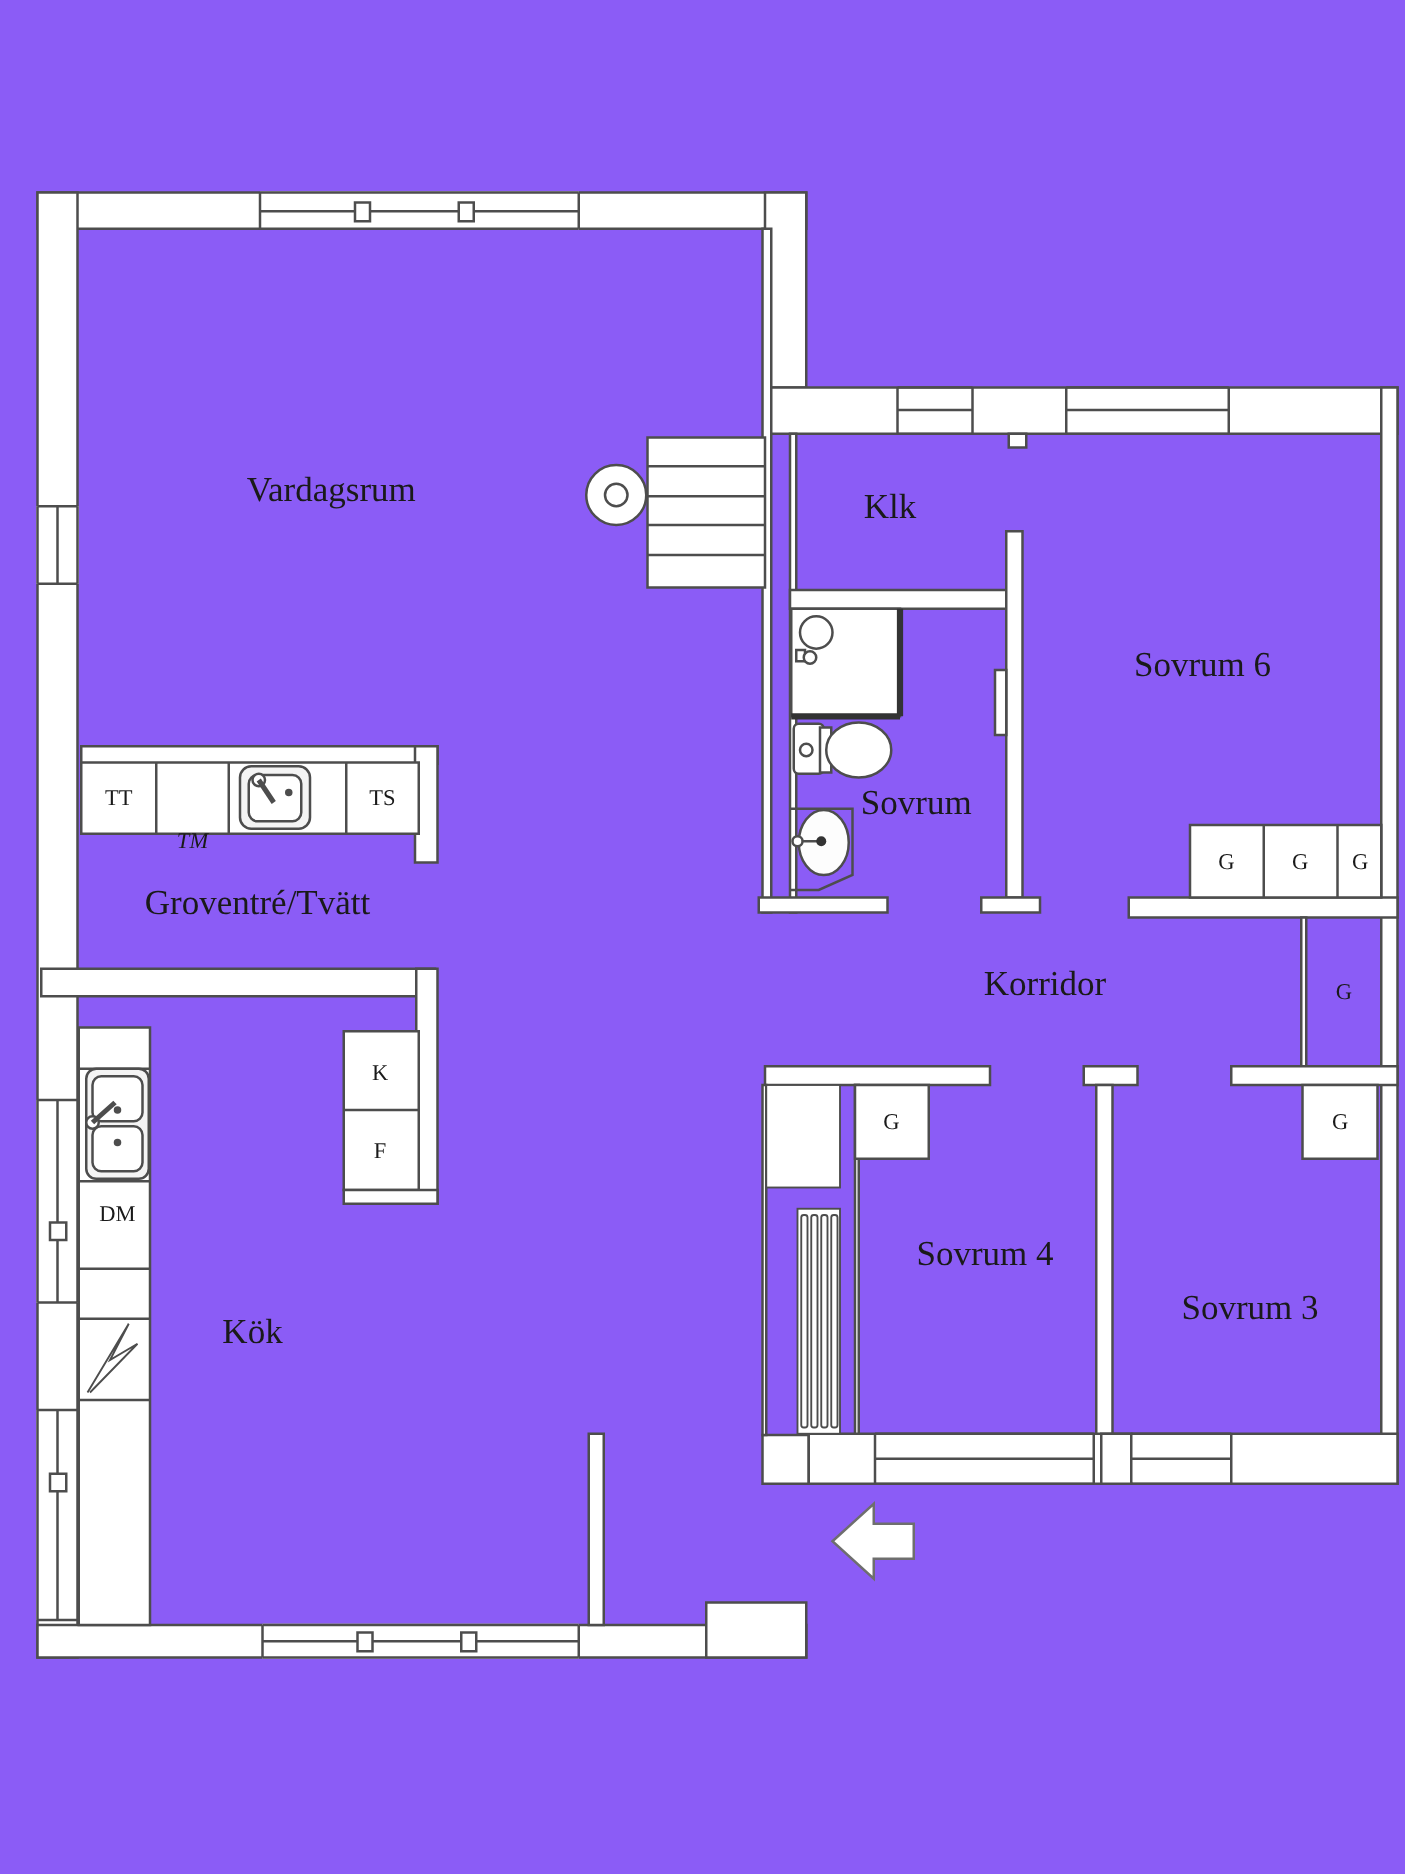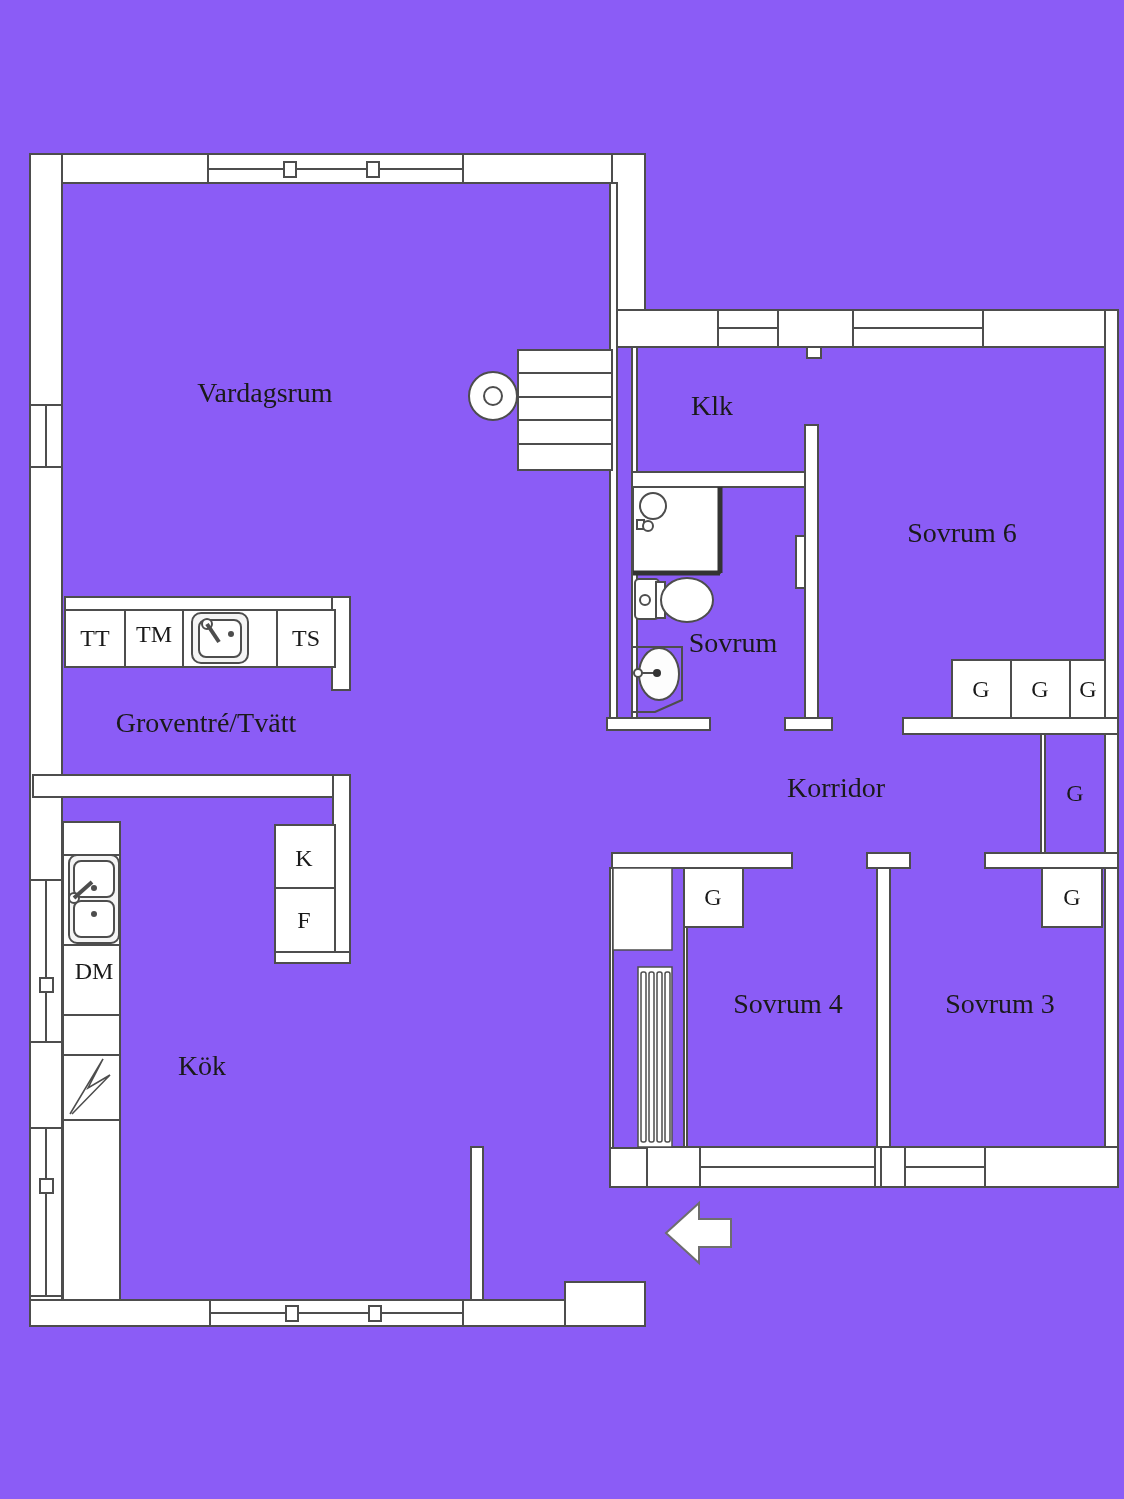--- a/index.html
+++ b/index.html
@@ -14,21 +14,21 @@
   #plan-svg{position:absolute;left:0;top:0;}
   .lbl{
     position:absolute;
     transform:translate(-50%,-50%);
     font-family:"Liberation Serif", serif;
     color:#1a1a1a;
     white-space:nowrap;
     line-height:1;
   }
   .room-lbl{font-size:28px;}
-  .small-lbl{font-size:24px;}
+  .small-lbl{font-size:18px;}
 </style>
 </head>
 <body>
 
 <div id="stage">
 
 <svg id="plan-svg" width="1124" height="1499" viewBox="0 0 1124 1499">
   <g fill="#ffffff" stroke="#4d4d4d" stroke-width="2">
 
     <g>
@@ -250,24 +250,24 @@
 </svg>
 
 <div class="lbl room-lbl" style="left:265px;top:393px;">Vardagsrum</div>
 <div class="lbl room-lbl" style="left:712px;top:406px;">Klk</div>
 <div class="lbl room-lbl" style="left:962px;top:533px;">Sovrum 6</div>
 <div class="lbl room-lbl" style="left:733px;top:643px;">Sovrum</div>
 <div class="lbl room-lbl" style="left:206px;top:723px;">Groventré/Tvätt</div>
 <div class="lbl room-lbl" style="left:836px;top:788px;text-align:center;">Korridor</div>
 <div class="lbl room-lbl" style="left:202px;top:1066px;">Kök</div>
 <div class="lbl room-lbl" style="left:788px;top:1004px;">Sovrum 4</div>
-<div class="lbl room-lbl" style="left:1000px;top:1004px;">Sovrum 3</div>
+<div class="lbl room-lbl" style="left:1000px;top:1047px;">Sovrum 3</div>
 
 <div class="lbl small-lbl" style="left:95px;top:638px;">TT</div>
-<div class="lbl small-lbl" style="left:154px;top:634px;">TM</div>
+<div class="lbl small-lbl" style="left:154px;top:672px;font-style:italic;">TM</div>
 <div class="lbl small-lbl" style="left:306px;top:638px;">TS</div>
 <div class="lbl small-lbl" style="left:304px;top:858px;">K</div>
 <div class="lbl small-lbl" style="left:304px;top:920px;">F</div>
 <div class="lbl small-lbl" style="left:94px;top:971px;">DM</div>
 
 <div class="lbl small-lbl" style="left:981px;top:689px;">G</div>
 <div class="lbl small-lbl" style="left:1040px;top:689px;">G</div>
 <div class="lbl small-lbl" style="left:1088px;top:689px;">G</div>
 <div class="lbl small-lbl" style="left:1075px;top:793px;">G</div>
 <div class="lbl small-lbl" style="left:713px;top:897px;">G</div>

